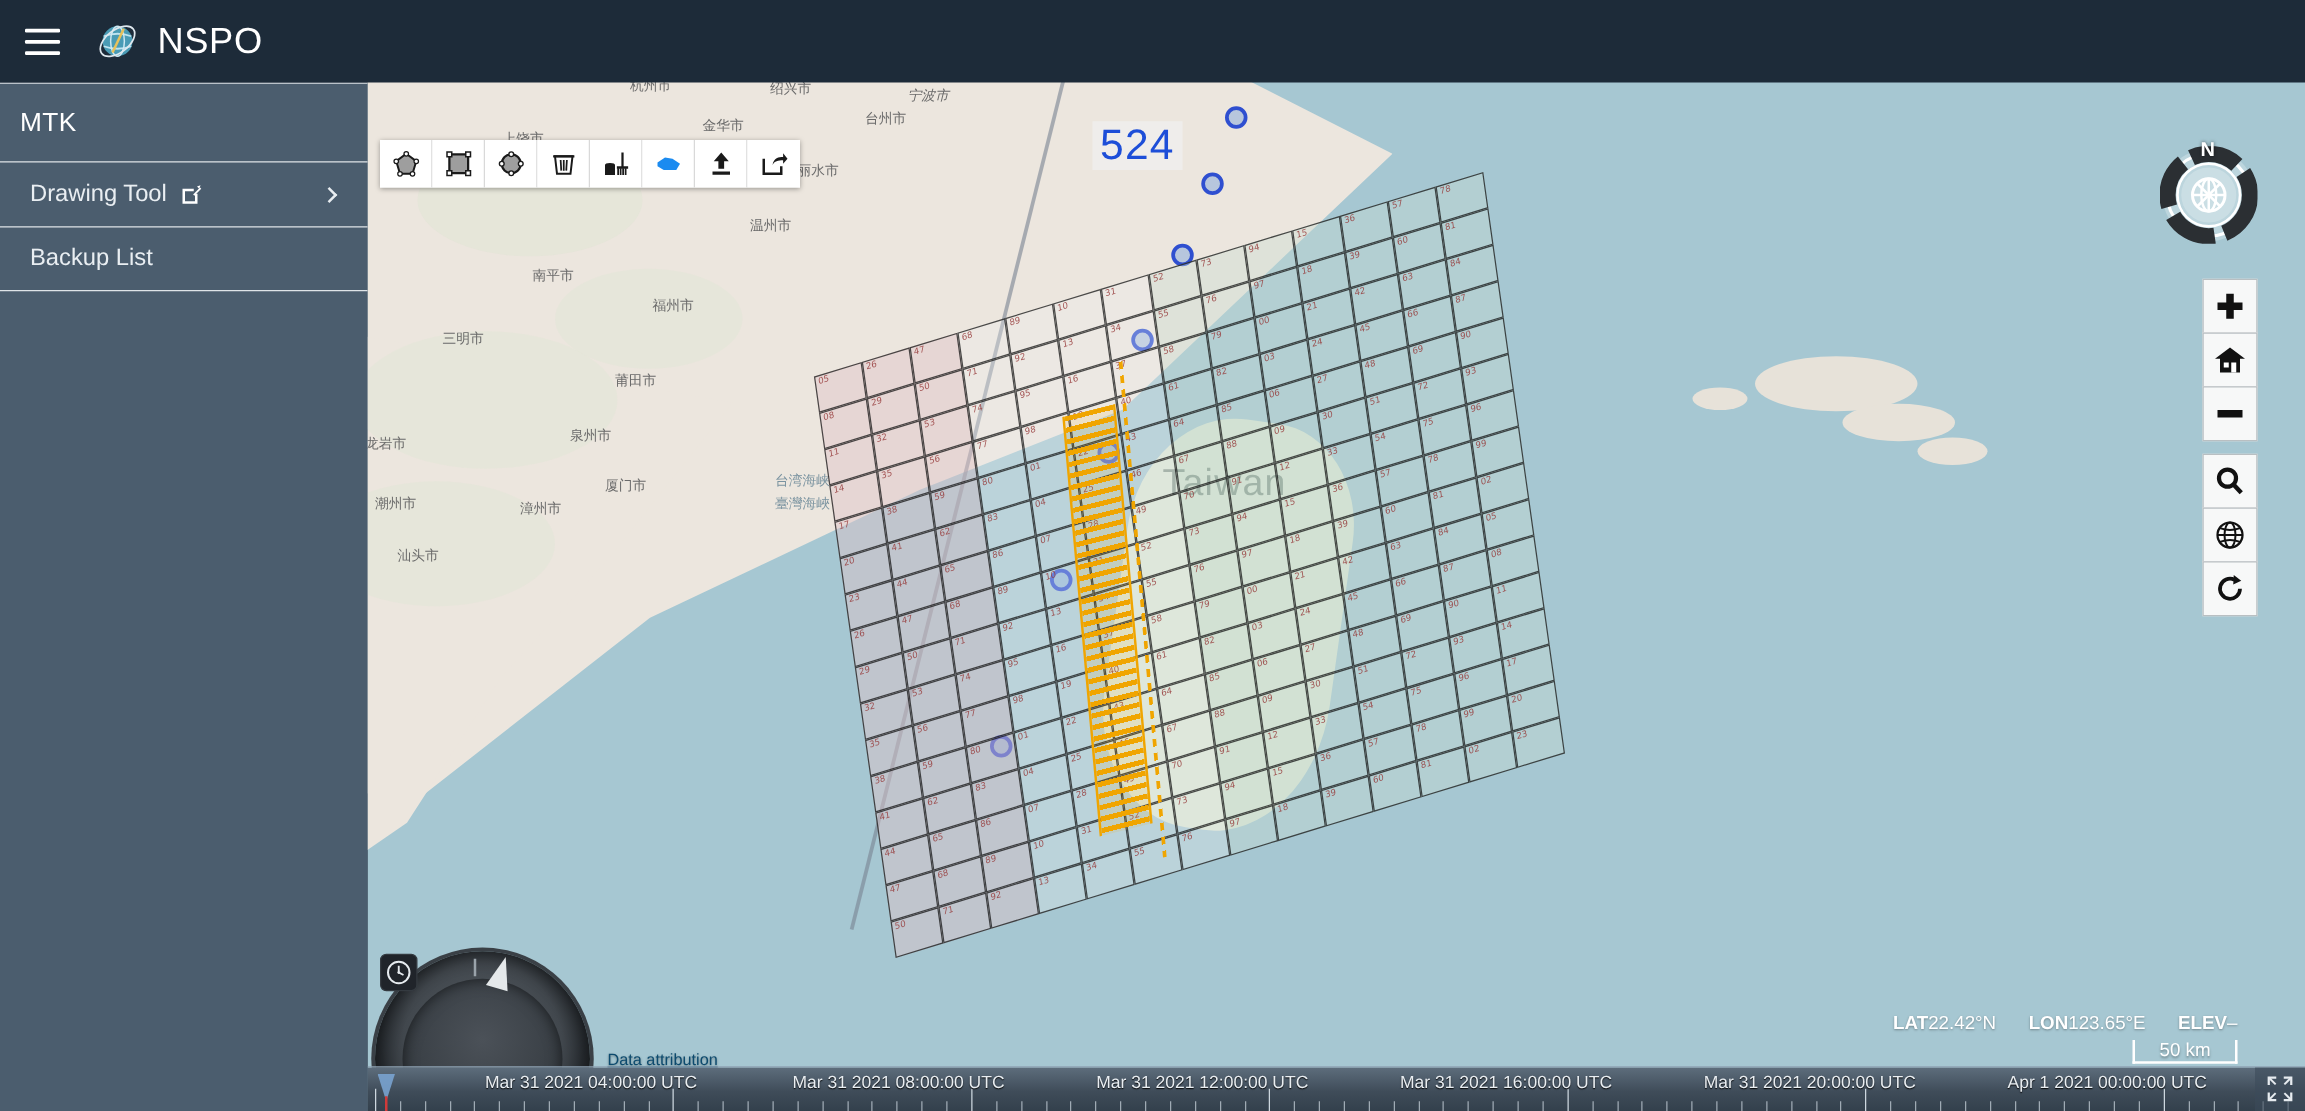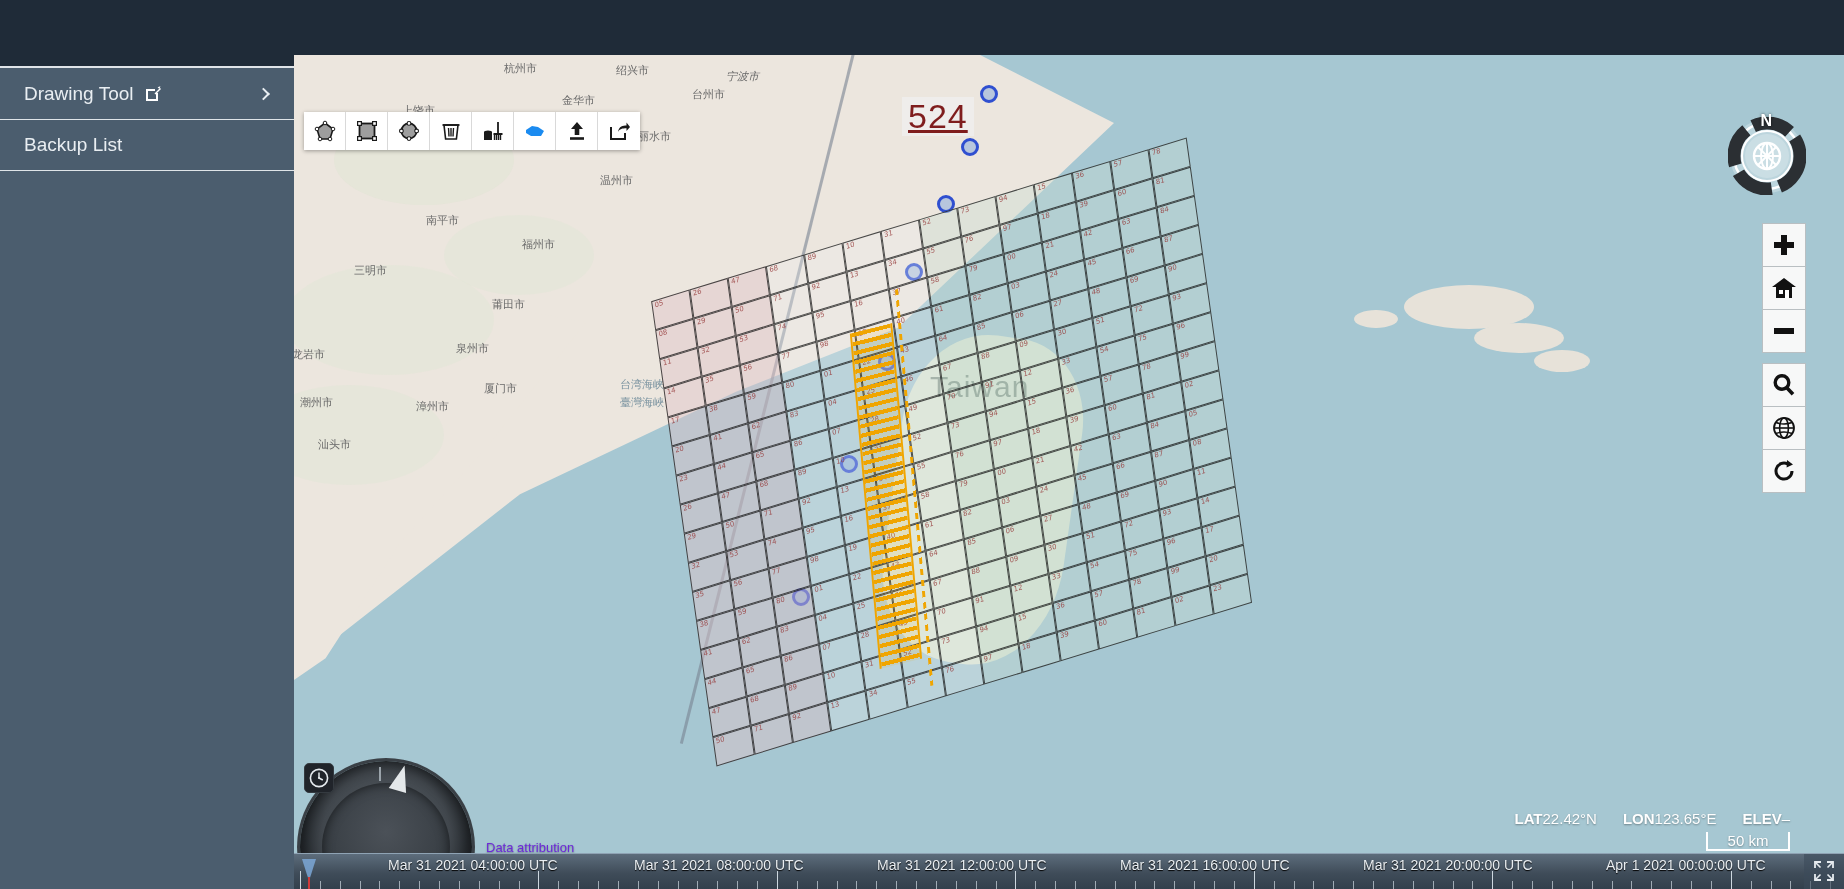--- a/index.html
+++ b/index.html
@@ -91,22 +91,22 @@
   #track {
     position: absolute; left: 560px; top: -10px; width: 3px; height: 720px;
     background: rgba(120,130,145,.6);
     transform: rotate(14deg); transform-origin: top center;
   }
   .waypoint {
     position: absolute; width: 18px; height: 18px; border-radius: 50%;
     border: 3px solid #2f4fd0; background: rgba(120,160,220,.45);
   }
   #sat-label {
-    position: absolute; left: 608px; top: 42px; font-size: 34px; color: #7f1d1d;
-    background: rgba(240,240,240,.72); padding: 0 6px; letter-spacing: 1px; text-decoration: underline;
+    position: absolute; left: 580px; top: 42px; font-size: 34px; color: #1d4ed8;
+    background: rgba(240,240,240,.72); padding: 0 6px; letter-spacing: 1px;
   }
 
   
   #grid-wrap {
     position: absolute; left: 378px; top: 165px; width: 560px; height: 470px;
     transform: rotate(-17deg) skewX(-9deg);
   }
   .gridtable { position: absolute; inset: 0; }
   .gridcell {
     position: absolute; border: 1px solid rgba(20,20,20,.75);
@@ -178,21 +178,21 @@
   #coords b { font-weight: bold; }
   #scalebar {
     position: absolute; right: 54px; bottom: 38px; color: #fff; font-size: 15px; z-index: 30;
     border-left: 2px solid #fff; border-right: 2px solid #fff; border-bottom: 2px solid #fff;
     padding: 0 8px 1px 8px; height: 19px; line-height: 17px; text-align: center; min-width: 84px;
     text-shadow: 0 1px 2px rgba(0,0,0,.35);
   }
 
   
   #data-attr {
-    position: absolute; left: 192px; bottom: 34px; color: #6d28d9; font-size: 13px;
+    position: absolute; left: 192px; bottom: 34px; color: #0c4a6e; font-size: 13px;
     text-decoration: underline; z-index: 30; cursor: pointer;
     text-shadow: 0 1px 2px rgba(0,0,0,.4);
   }
 
   
   #anim {
     position: absolute; left: 300px; bottom: 0px; width: 172px; height: 128px; z-index: 40;
   }
   #anim-ring {
     position: absolute; left: 0; bottom: -44px; width: 172px; height: 172px; border-radius: 50%;
@@ -685,22 +685,41 @@
       </div>
       <div>
         <b>ELEV</b><span>–</span>
       </div>
     </div>
     <div id="scalebar">50 km</div>
 
     <div id="data-attr">Data attribution</div>
   </div>
 
+  <div id="topbar">
+    <div id="hamburger">
+      <span></span>
+      <span></span>
+      <span></span>
+    </div>
+    <div id="brand-logo">
+      <svg width="36" height="36" viewBox="0 0 36 36">
+        <circle cx="18" cy="18" r="12" fill="#4a9bb5"></circle>
+        <path d="M7 14 Q18 10 29 14" fill="none" stroke="#bfe3ef" stroke-width="1.4"></path>
+        <path d="M7 22 Q18 26 29 22" fill="none" stroke="#bfe3ef" stroke-width="1.4"></path>
+        <ellipse cx="18" cy="18" rx="5.5" ry="12" fill="none" stroke="#cfe9f3" stroke-width="1.2"></ellipse>
+        <path d="M14 27 L23 8" stroke="#e8c15a" stroke-width="2" fill="none"></path>
+        <ellipse cx="18" cy="18" rx="16" ry="9" fill="none" stroke="#dfe8ee" stroke-width="1.4" transform="rotate(-38 18 18)"></ellipse>
+      </svg>
+    </div>
+    <div id="brand-name">NSPO</div>
+  </div>
 
   <div id="sidebar">
+    <div id="sidebar-title">MTK</div>
 
 
 
     <div class="menu-item">
       <span class="menu-label">Drawing Tool</span>
       <span class="menu-edit-icon">
         <svg width="18" height="18" viewBox="0 0 18 18">
           <path d="M2 4 h9 v2 h-7 v8 h8 v-6 h2 v8 h-12 z" fill="#ffffff"></path>
           <path d="M10.5 8.5 L16 3 L17 4 L11.5 9.5 Z" fill="#ffffff"></path>
           <path d="M13.6 2.2 L16.4 1.2 L15.4 4 Z" fill="#ffffff"></path>

